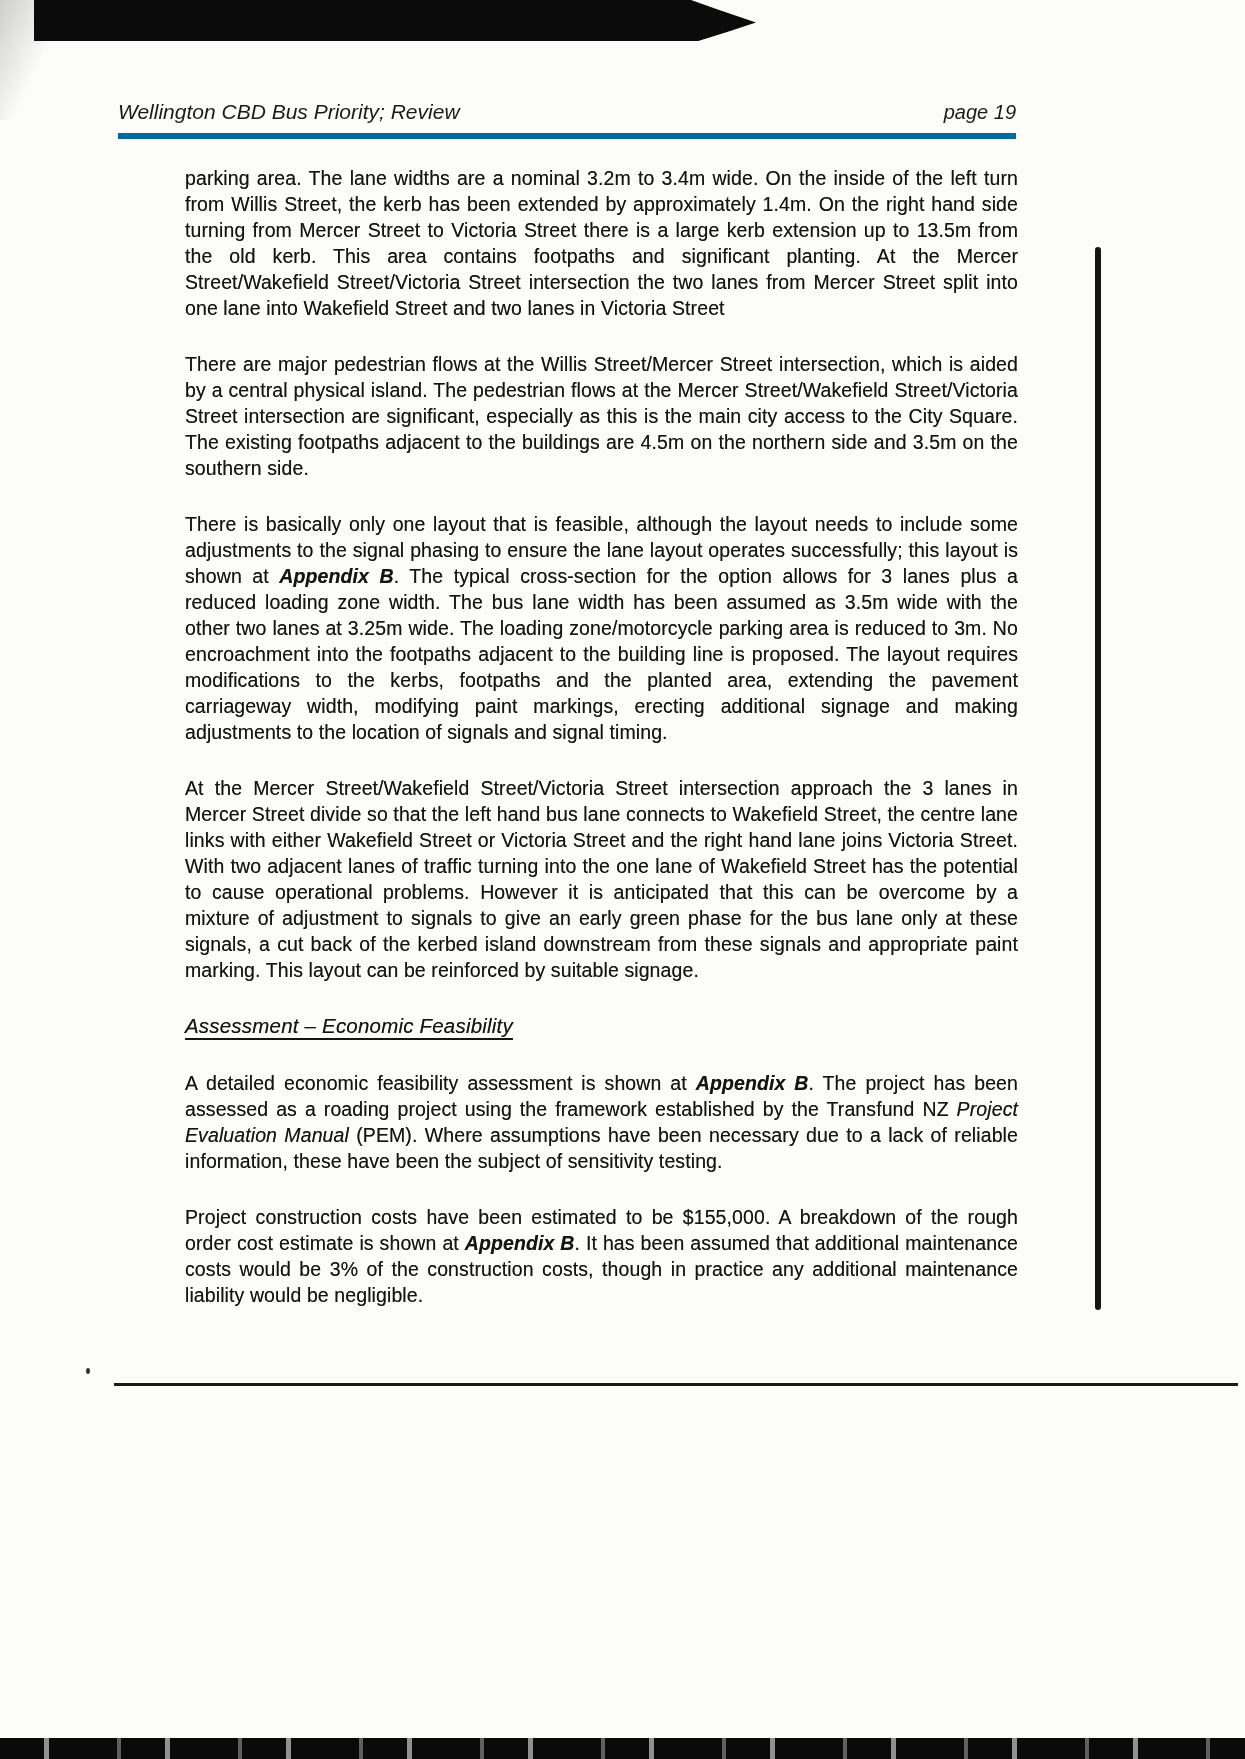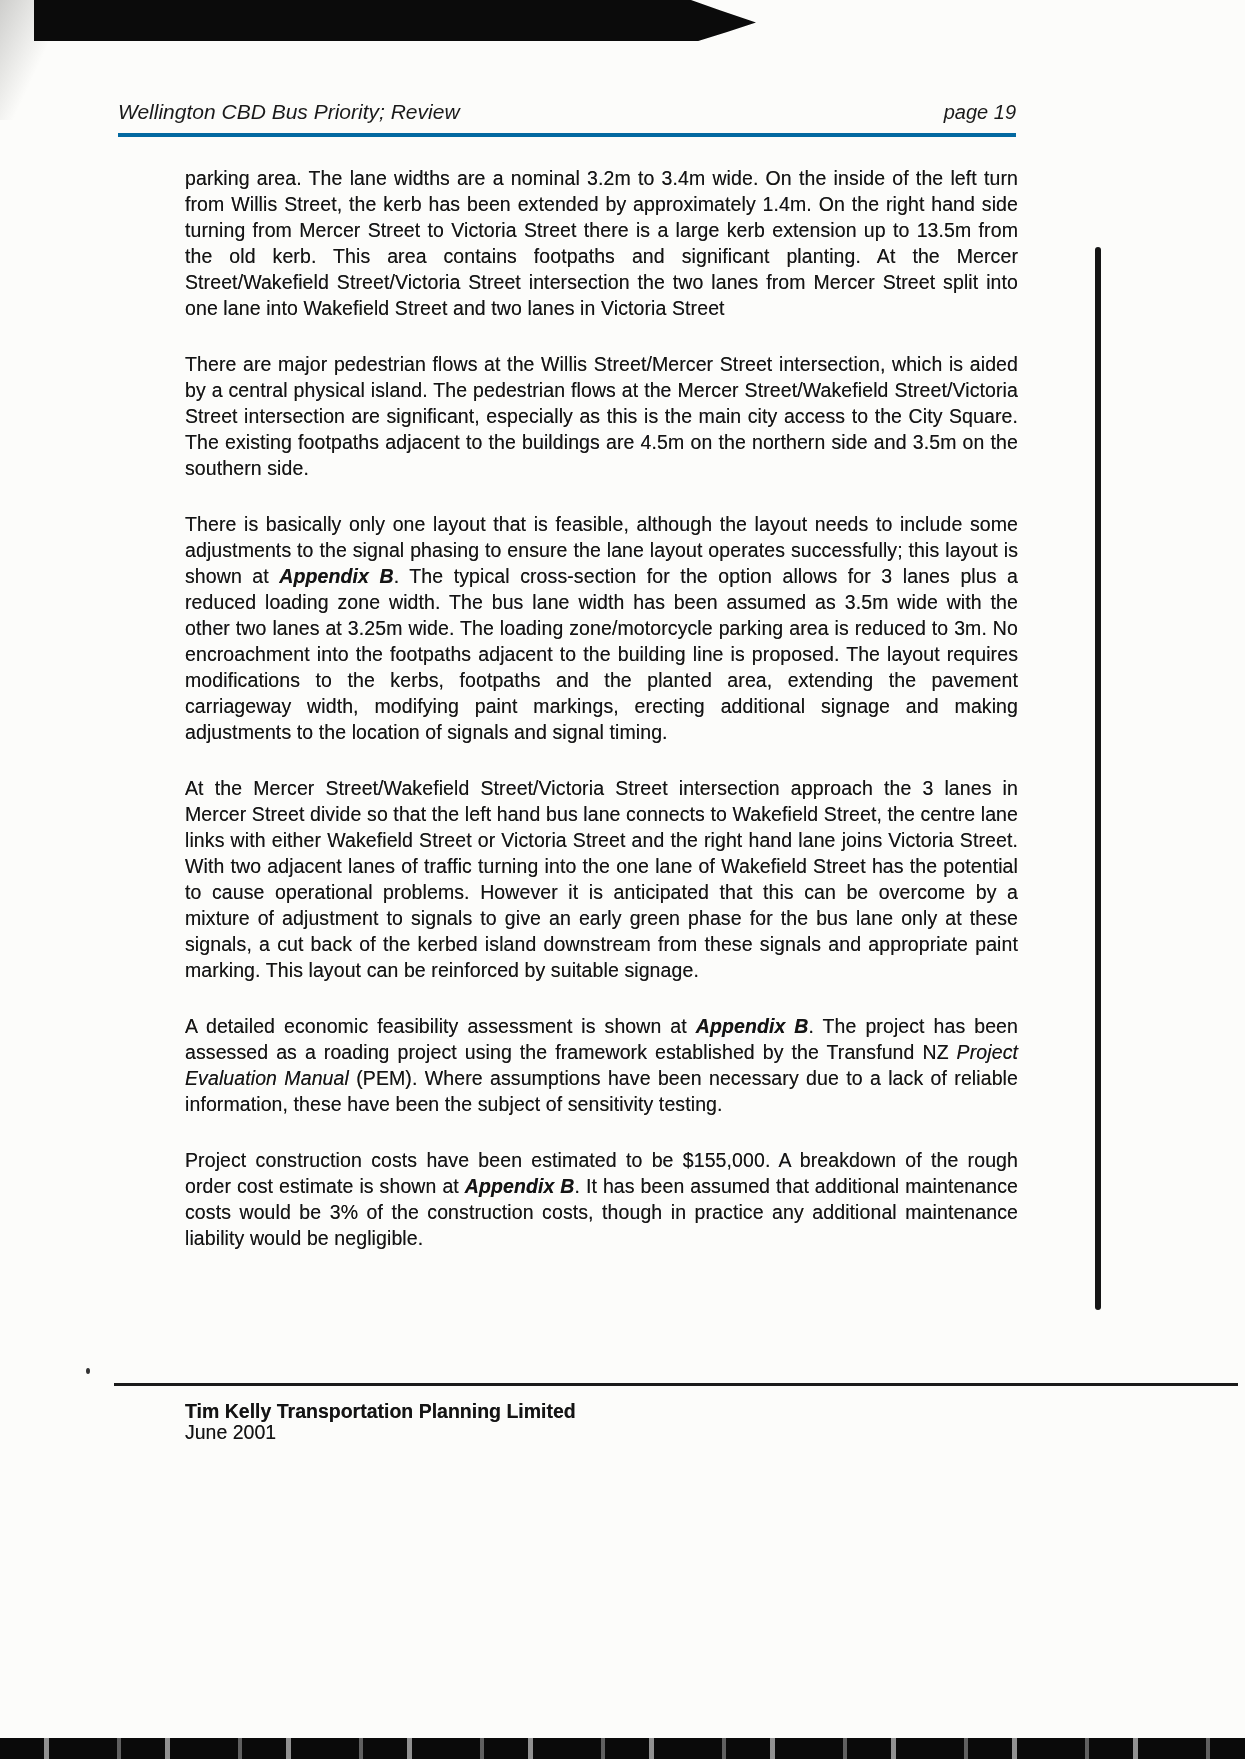--- a/index.html
+++ b/index.html
@@ -39,21 +39,21 @@
     left: 0; top: 0; width: 70px; height: 120px;
     background: linear-gradient(115deg, rgba(120,120,118,.35), rgba(120,120,118,0) 55%);
   }
 
   
   .header {
     position: absolute;
     left: 118px; top: 100px; width: 898px;
     display: flex; justify-content: space-between; align-items: flex-end;
     padding-bottom: 9px;
-    border-bottom: 4px solid #0369a1;
+    border-bottom: 6px solid #0369a1;
     font-style: italic;
     font-size: 21px;
     color: #1a1a1a;
   }
   .page-number { font-size: 20px; }
 
   
   .content {
     position: absolute;
     left: 185px; top: 165px; width: 833px;
@@ -112,28 +112,25 @@
   <div class="content">
 
     <p><span>parking area. The lane widths are a nominal 3.2m to 3.4m wide. On the inside of the left turn from Willis Street, the kerb has been extended by approximately 1.4m. On the right hand side turning from Mercer Street to Victoria Street there is a large kerb extension up to 13.5m from the old kerb. This area contains footpaths and significant planting. At the Mercer Street/Wakefield Street/Victoria Street intersection the two lanes from Mercer Street split into one lane into Wakefield Street and two lanes in Victoria Street</span></p>
 
     <p><span>There are major pedestrian flows at the Willis Street/Mercer Street intersection, which is aided by a central physical island. The pedestrian flows at the Mercer Street/Wakefield Street/Victoria Street intersection are significant, especially as this is the main city access to the City Square. The existing footpaths adjacent to the buildings are 4.5m on the northern side and 3.5m on the southern side.</span></p>
 
     <p><span>There is basically only one layout that is feasible, although the layout needs to include some adjustments to the signal phasing to ensure the lane layout operates successfully; this layout is shown at </span><span class="bi">Appendix B</span><span>. The typical cross-section for the option allows for 3 lanes plus a reduced loading zone width. The bus lane width has been assumed as 3.5m wide with the other two lanes at 3.25m wide. The loading zone/motorcycle parking area is reduced to 3m. No encroachment into the footpaths adjacent to the building line is proposed. The layout requires modifications to the kerbs, footpaths and the planted area, extending the pavement carriageway width, modifying paint markings, erecting additional signage and making adjustments to the location of signals and signal timing.</span></p>
 
     <p><span>At the Mercer Street/Wakefield Street/Victoria Street intersection approach the 3 lanes in Mercer Street divide so that the left hand bus lane connects to Wakefield Street, the centre lane links with either Wakefield Street or Victoria Street and the right hand lane joins Victoria Street. With two adjacent lanes of traffic turning into the one lane of Wakefield Street has the potential to cause operational problems. However it is anticipated that this can be overcome by a mixture of adjustment to signals to give an early green phase for the bus lane only at these signals, a cut back of the kerbed island downstream from these signals and appropriate paint marking. This layout can be reinforced by suitable signage.</span></p>
 
+    <h3 class="section-heading">Assessment – Economic Feasibility</h3>
 
     <p><span>A detailed economic feasibility assessment is shown at </span><span class="bi">Appendix B</span><span>. The project has been assessed as a roading project using the framework established by the Transfund NZ </span><span class="i">Project Evaluation Manual</span><span> (PEM). Where assumptions have been necessary due to a lack of reliable information, these have been the subject of sensitivity testing.</span></p>
 
 
     <p><span>Project construction costs have been estimated to be $155,000. A breakdown of the rough order cost estimate is shown at </span><span class="bi">Appendix B</span><span>. It has been assumed that additional maintenance costs would be 3% of the construction costs, though in practice any additional maintenance liability would be negligible.</span></p>
 
   </div>
 
   <div class="footer-rule"></div>
 
-  <div class="footer">
-    <div class="footer-company">Tim Kelly Transportation Planning Limited</div>
-    <div class="footer-date">June 2001</div>
-  </div>
 
 </div>
 
 </body></html>

